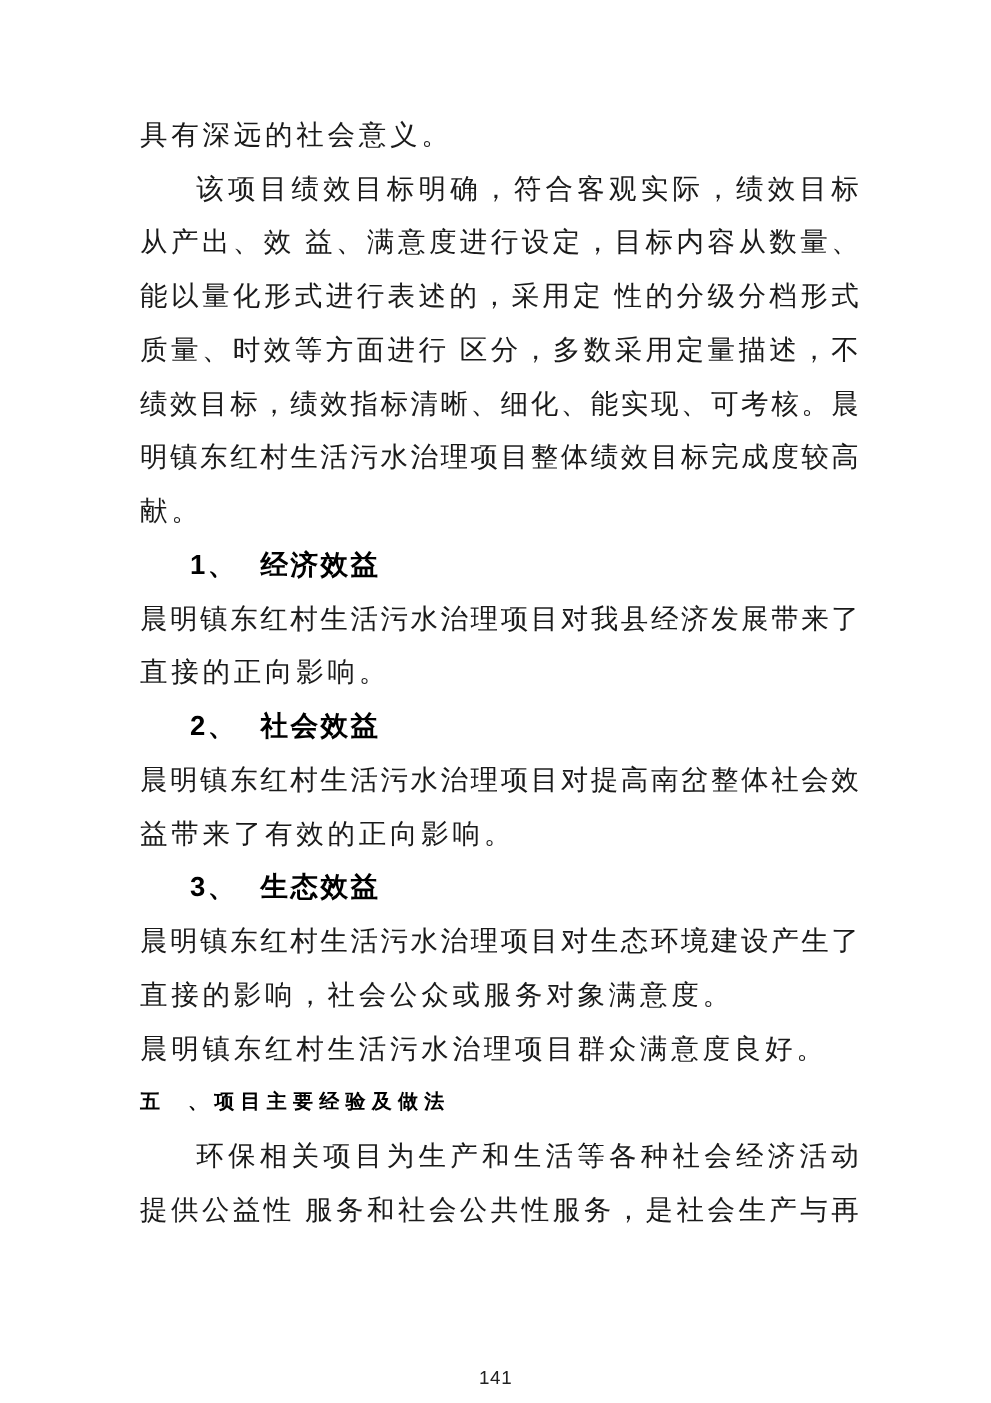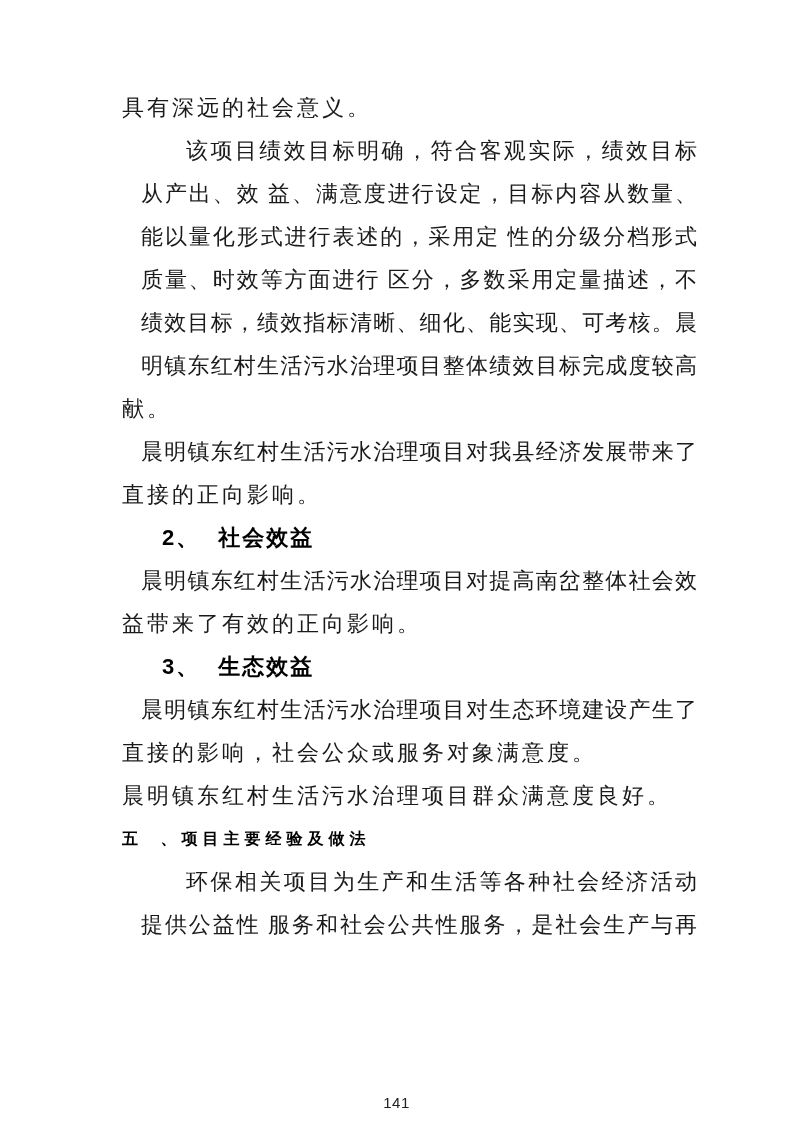--- a/index.html
+++ b/index.html
@@ -11,38 +11,37 @@
     position: relative;
     width: 793px;
     height: 1122px;
     background: #ffffff;
     overflow: hidden;
     font-family: "Liberation Serif", "DejaVu Serif", serif;
     color: #1a1a1a;
   }
   .content {
     position: absolute;
-    left: 122px;
+    left: 112px;
     top: 86px;
     width: 576px;
   }
   
   .line {
     font-size: 22px;
     line-height: 43px;
     letter-spacing: 3px;
     text-align: left;
     white-space: pre-wrap;
   }
   .line.fill {
     letter-spacing: 1px;
     text-align: justify;
     text-align-last: justify;
     text-justify: inter-character;
-    margin-left: 19px;
   }
   .line.indent {
     text-indent: 45px;
   }
   
   .heading2 {
     font-size: 22px;
     line-height: 43px;
     font-weight: bold;
     padding-left: 40px;
@@ -85,20 +84,21 @@
       </div>
       <div>
         <div class="line fill indent">该项目绩效目标明确，符合客观实际，绩效目标</div>
         <div class="line fill">从产出、效 益、满意度进行设定，目标内容从数量、</div>
         <div class="line fill">能以量化形式进行表述的，采用定 性的分级分档形式</div>
         <div class="line fill">质量、时效等方面进行 区分，多数采用定量描述，不</div>
         <div class="line fill">绩效目标，绩效指标清晰、细化、能实现、可考核。晨</div>
         <div class="line fill">明镇东红村生活污水治理项目整体绩效目标完成度较高</div>
         <div class="line">献。</div>
       </div>
+      <div class="heading2">1、 经济效益</div>
       <div>
         <div class="line fill">晨明镇东红村生活污水治理项目对我县经济发展带来了</div>
         <div class="line">直接的正向影响。</div>
       </div>
       <div class="heading2">2、 社会效益</div>
       <div>
         <div class="line fill">晨明镇东红村生活污水治理项目对提高南岔整体社会效</div>
         <div class="line">益带来了有效的正向影响。</div>
       </div>
       <div class="heading2">3、 生态效益</div>

